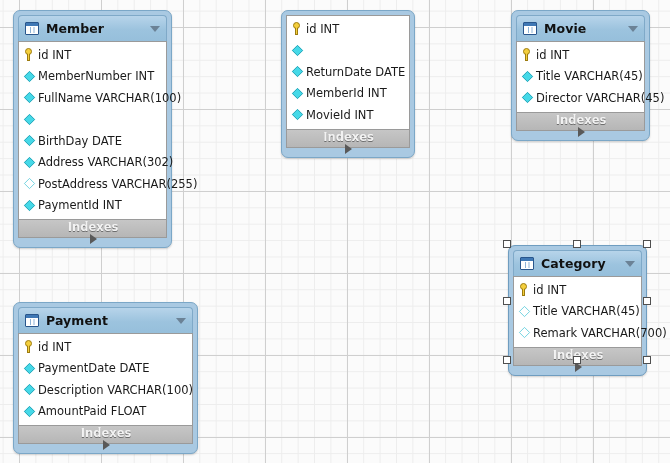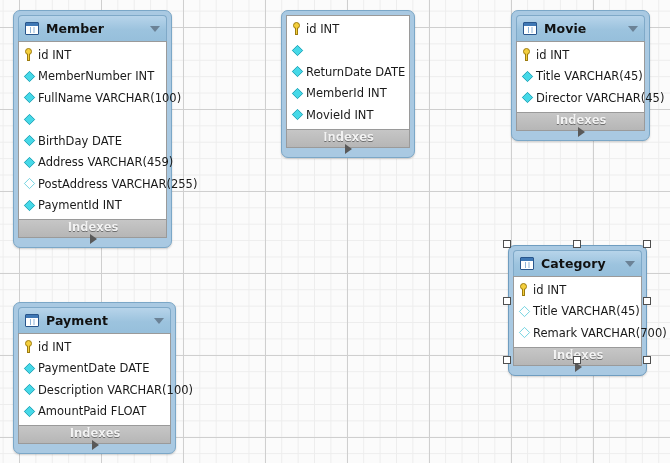--- a/index.html
+++ b/index.html
@@ -238,21 +238,21 @@
       </div>
       <div class="field-row">
         <span class="ic-diamond filled"></span>
       </div>
       <div class="field-row">
         <span class="ic-diamond filled"></span>
         <span class="field-label">BirthDay DATE</span>
       </div>
       <div class="field-row">
         <span class="ic-diamond filled"></span>
-        <span class="field-label">Address VARCHAR(459)</span>
+        <span class="field-label">Address VARCHAR(302)</span>
       </div>
       <div class="field-row">
         <span class="ic-diamond hollow"></span>
         <span class="field-label">PostAddress VARCHAR(255)</span>
       </div>
       <div class="field-row">
         <span class="ic-diamond filled"></span>
         <span class="field-label">PaymentId INT</span>
       </div>
     </div>
@@ -348,21 +348,21 @@
 
   <div class="handle" style="left:503px; top:240px;"></div>
   <div class="handle" style="left:573px; top:240px;"></div>
   <div class="handle" style="left:643px; top:240px;"></div>
   <div class="handle" style="left:503px; top:297px;"></div>
   <div class="handle" style="left:643px; top:297px;"></div>
   <div class="handle" style="left:503px; top:356px;"></div>
   <div class="handle" style="left:573px; top:356px;"></div>
   <div class="handle" style="left:643px; top:356px;"></div>
 
-  <div class="table-node" style="left:13px; top:302px; width:163px;">
+  <div class="table-node" style="left:13px; top:302px; width:185px;">
     <div class="tbl-header">
       <span class="tbl-icon"></span>
       <span class="tbl-title">Payment</span>
       <span class="hdr-caret"></span>
     </div>
     <div class="tbl-body">
       <div class="field-row">
         <span class="ic-key"></span>
         <span class="field-label">id INT</span>
       </div>

